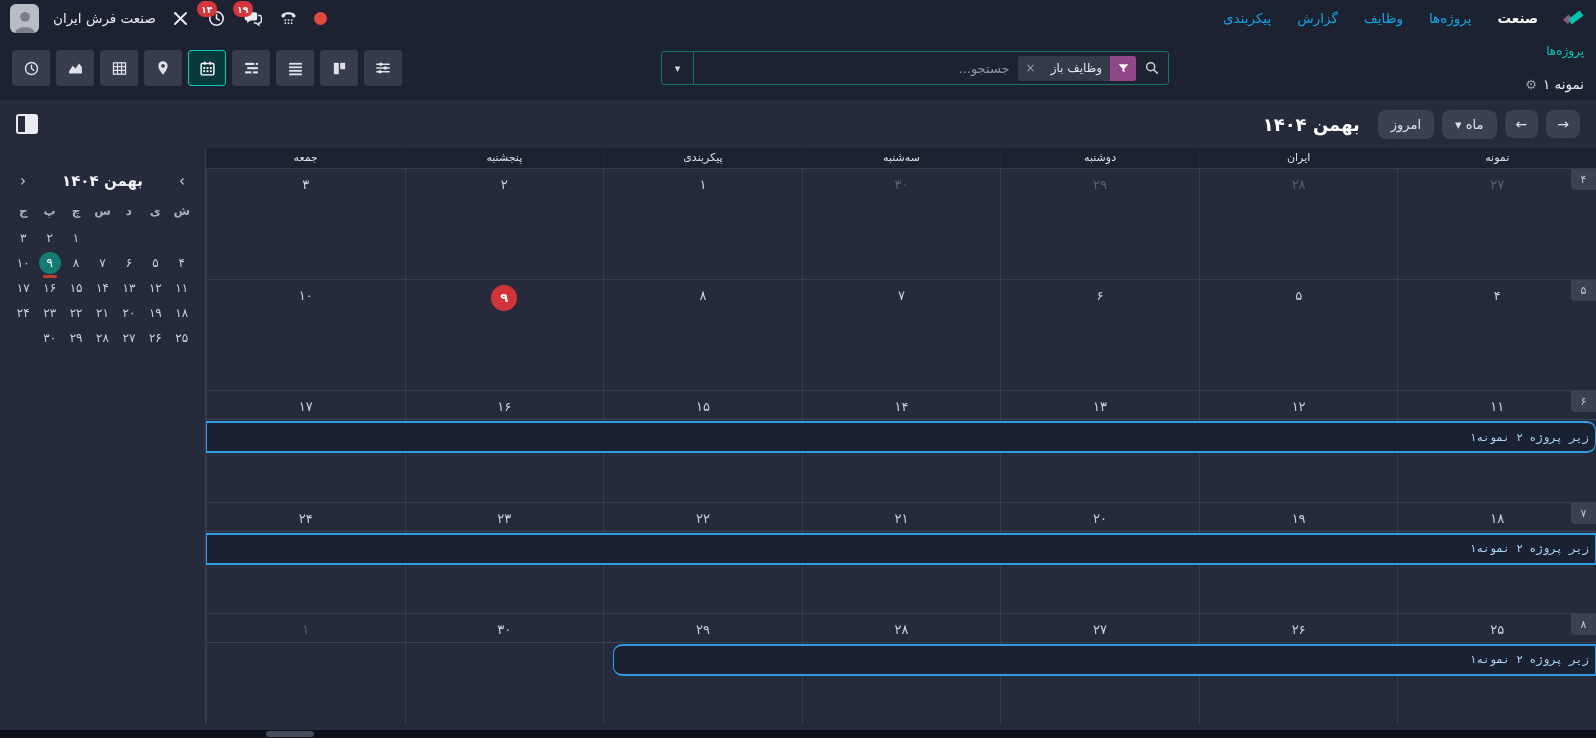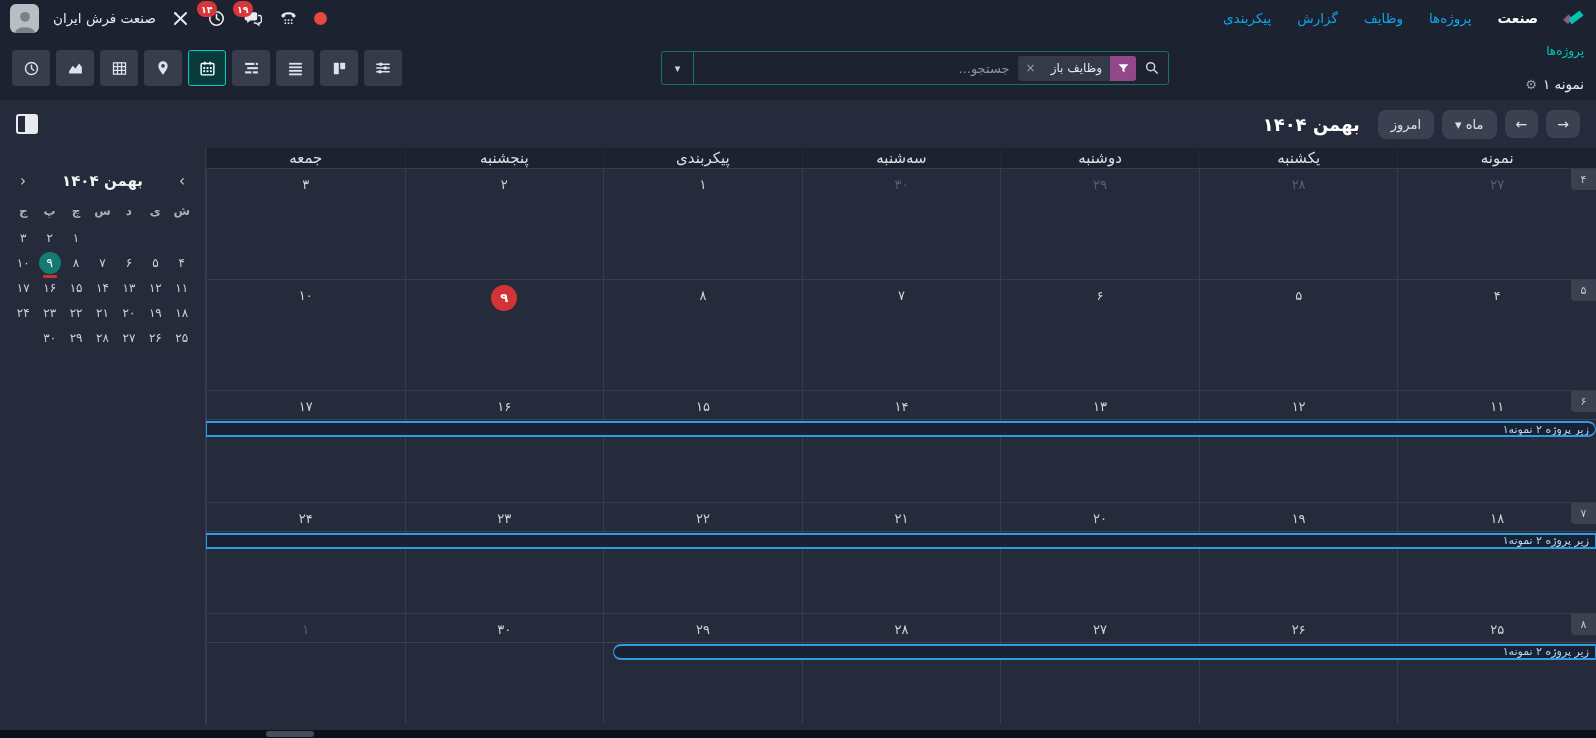--- a/index.html
+++ b/index.html
@@ -84,46 +84,46 @@
   .cal-title{ font-size:18px; font-weight:bold; color:#ffffff; margin-inline-start:10px; white-space:nowrap;}
   .panel-toggle{ cursor:pointer; }
 
   
   .main{ display:flex; height:576px; }
 
   
   .grid{ flex:1; display:flex; flex-direction:column; border-inline-end:1px solid #363c4b; }
   .wd-row{ display:flex; background:#1d2231; height:21px; border-bottom:1px solid #363c4b;}
   .wd-cell{
-    flex:1; text-align:center; font-size:15px; color:#dde0e6; line-height:20px;
+    flex:1; text-align:center; font-size:11px; color:#dde0e6; line-height:20px;
     border-inline-end:1px solid #30364455;
   }
   .weeks{ flex:1; display:flex; flex-direction:column; }
   .week{ flex:1; display:flex; position:relative; border-bottom:1px solid #363c4b; }
   .week:last-child{ border-bottom:none; }
   .cell{ flex:1; border-inline-end:1px solid #363c4b; padding-top:5px; text-align:center; cursor:pointer;}
   .cell:last-child{ background:#3e4453; }
   .daynum{ font-size:13px; color:#ced2da; display:inline-block; min-width:26px; line-height:20px;}
   .daynum.dim{ color:#596070; }
   .daynum.today{
     background:#d23338; color:#fff; width:26px; height:26px; line-height:26px;
     border-radius:50%; font-weight:bold;
   }
   .week-badge{
     position:absolute; top:0; left:auto; right:0; width:25px; height:21px;
     background:#3a4150; color:#c2c7d1; font-size:11px; text-align:center; line-height:21px;
     border-radius:0 0 0 4px; z-index:3;
   }
   .num-sep{ position:absolute; top:28px; right:0; left:0; height:1px; background:#3a4150; z-index:1;}
   .event-bar{
-    position:absolute; top:30px; height:16px; background:#1a2132;
+    position:absolute; top:30px; height:32px; background:#1a2132;
     border-top:2px solid #2f9be0; border-bottom:2px solid #2f9be0;
     border-left:1px solid #2f9be0; border-right:1px solid #2f9be0;
     display:flex; align-items:center; justify-content:flex-start;
-    overflow:hidden; z-index:2; cursor:pointer;
+    overflow:hidden; z-index:2; cursor:pointer;font-family:Liberation Mono, monospace;
   }
   .event-bar.cap-start{ border-radius:0 9px 9px 0; }
   .event-bar.cap-end{ border-radius:9px 0 0 9px; }
   .event-label{ font-size:11px; color:#aed9fb; padding:0 6px; white-space:nowrap; }
 
   
   .sidebar{ width:205px; background:#262b3b; padding:24px 10px 0 10px; }
   .mini-cal{ width:100%; }
   .mc-header{ display:flex; align-items:center; justify-content:space-between; padding:0 6px 14px 6px; }
   .mc-title{ font-size:15px; font-weight:bold; color:#f2f3f5; }
@@ -325,21 +325,21 @@
       <rect x="9" y="1" width="12" height="18" rx="1" fill="#e9ebef"></rect>
     </svg>
   </span>
 </div>
 
 <div class="main">
 
   <div class="grid">
     <div class="wd-row" id="wd-row">
         <div class="wd-cell">نمونه</div>
-        <div class="wd-cell">یکشنبه</div>
+        <div class="wd-cell">ایران</div>
         <div class="wd-cell">دوشنبه</div>
         <div class="wd-cell">سه‌شنبه</div>
         <div class="wd-cell">پیکربندی</div>
         <div class="wd-cell">پنجشنبه</div>
         <div class="wd-cell">جمعه</div>
       </div>
     <div class="weeks" id="weeks">
         <div class="week">
           <div class="cell"><span class="daynum dim">۲۷</span></div>
           <div class="cell"><span class="daynum dim">۲۸</span></div>

